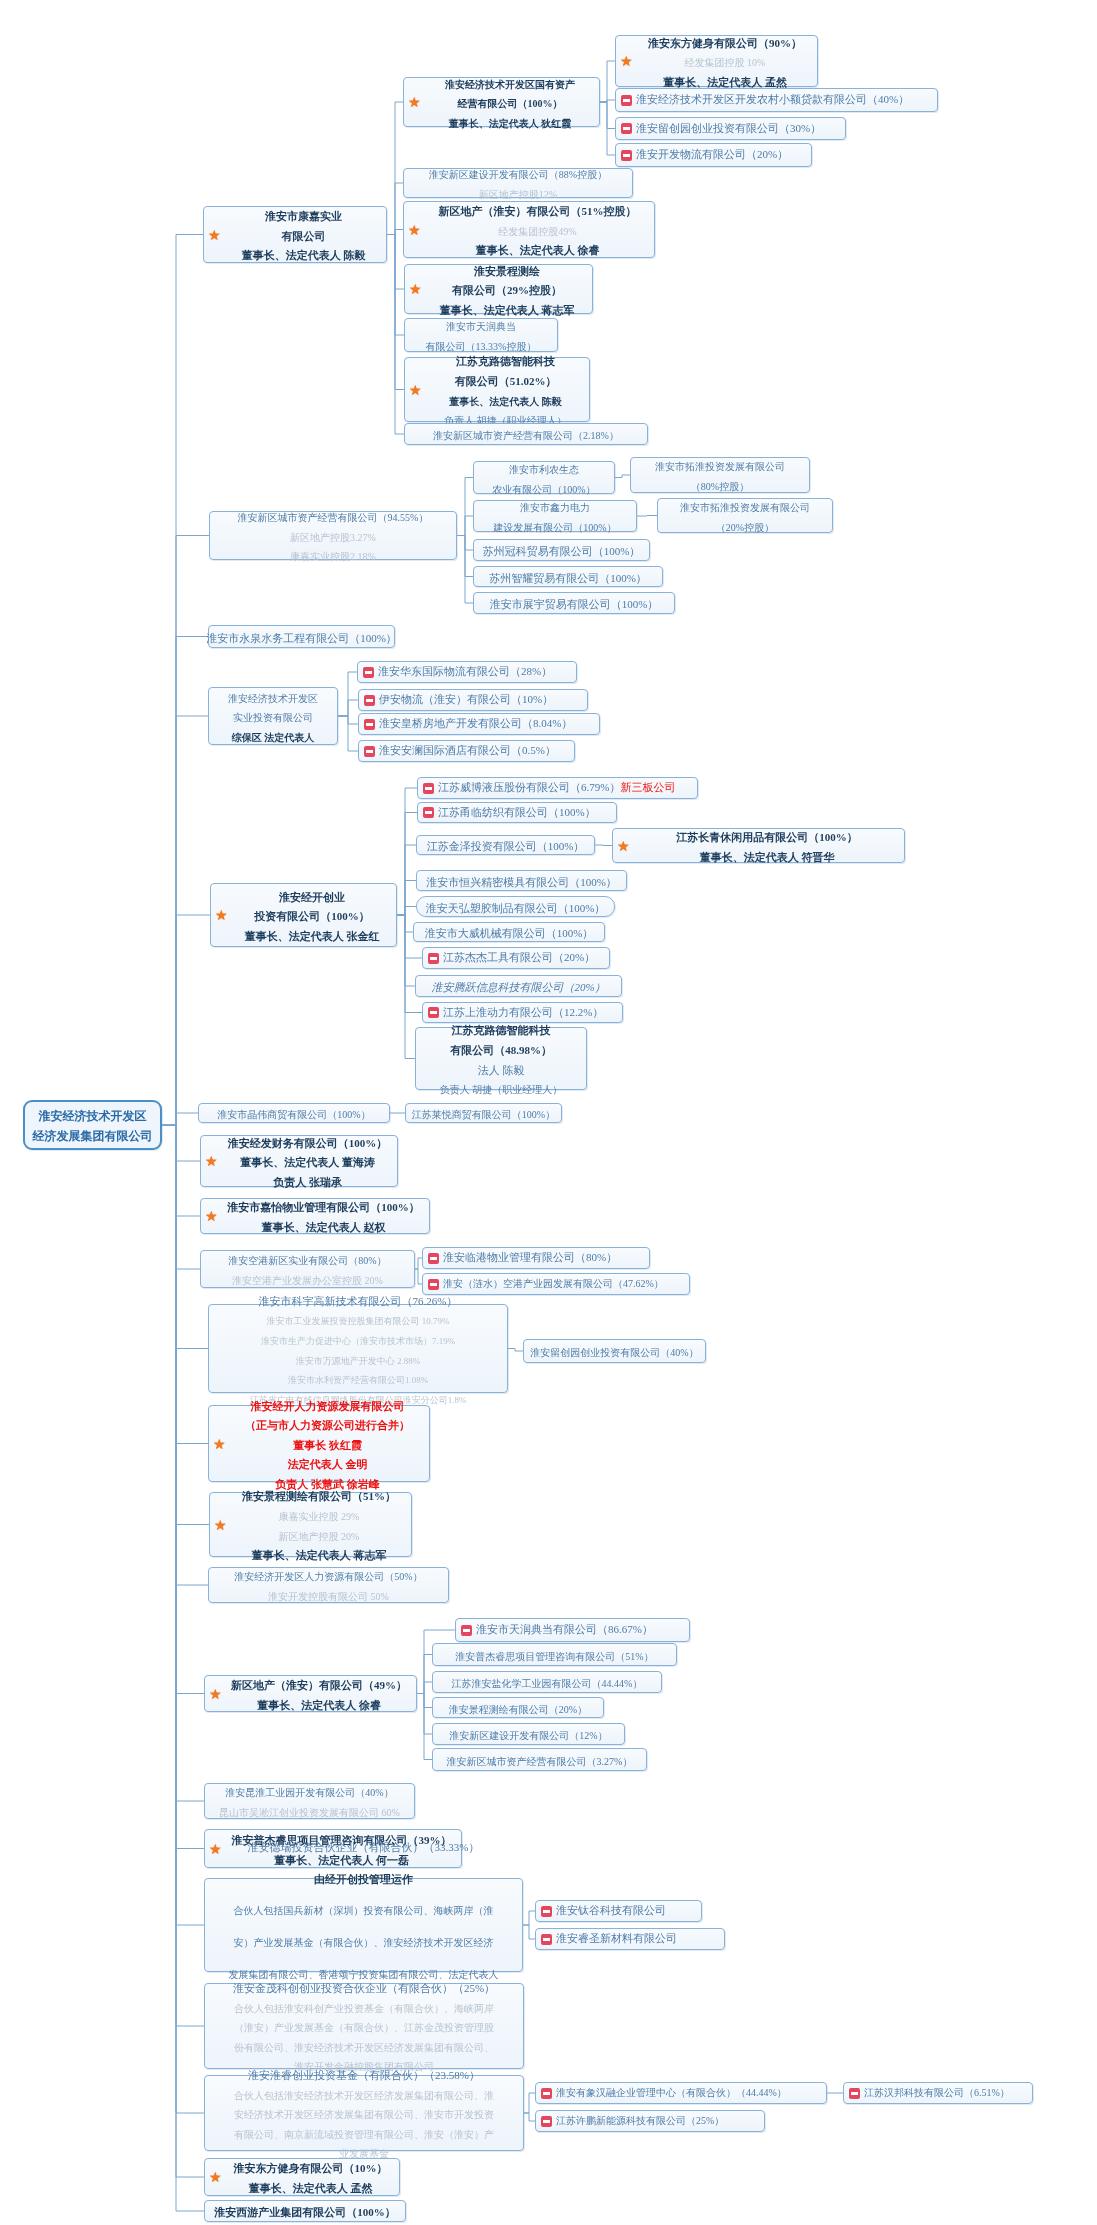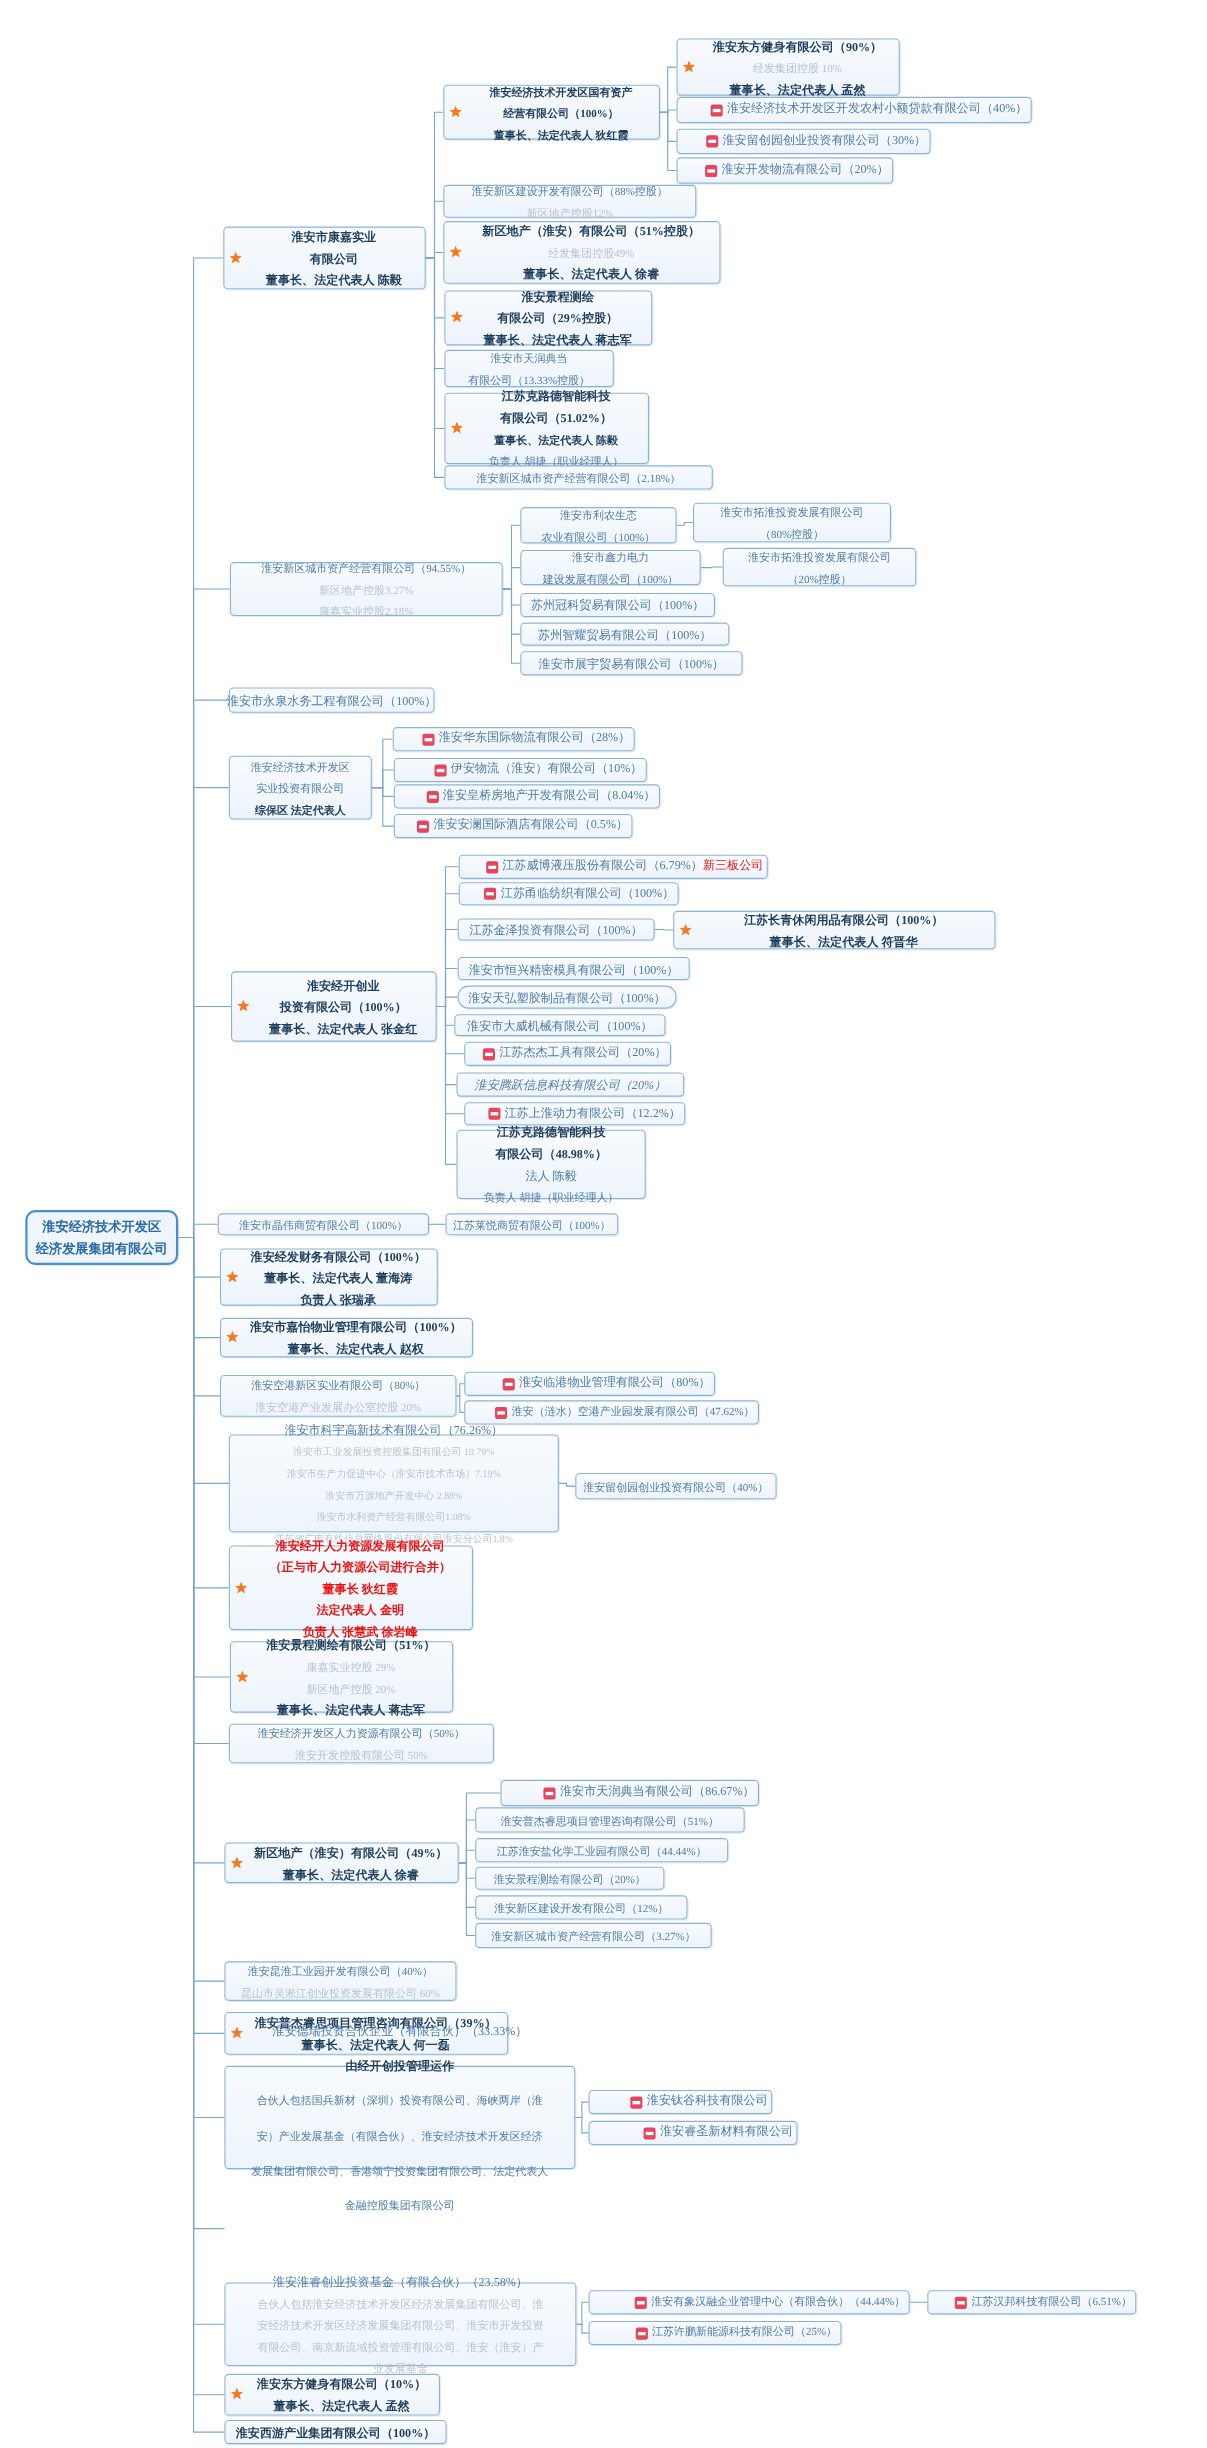--- a/index.html
+++ b/index.html
@@ -7,21 +7,21 @@
   #canvas{position:relative;width:1097px;height:2225px;background:#ffffff;overflow:hidden;}
   #edges{position:absolute;left:0;top:0;z-index:0;}
   .node{position:absolute;box-sizing:border-box;z-index:1;
         border:1px solid #8ab2d8;border-radius:4px;
         background:linear-gradient(180deg,#f8fbfe 0%,#edf4fb 100%);
         display:flex;flex-direction:column;justify-content:center;align-items:center;
         text-align:center;padding:1px 3px;box-shadow:1px 1px 0 rgba(140,170,200,0.25);}
   .node.root{border:2px solid #4a90c8;border-radius:9px;background:#eef5fc;}
   .node.root .s-n{color:#2b6aa6;font-weight:bold;}
   .node.has-star{padding-left:20px;}
-  .node.has-minus{flex-direction:row;justify-content:flex-end;text-align:left;padding-left:5px;}
+  .node.has-minus{flex-direction:row;justify-content:flex-start;text-align:left;padding-left:5px;}
   .ln{line-height:1.22;white-space:nowrap;}
   .has-minus .ln{display:flex;align-items:center;}
   .s-n{color:#4d7ba6;}
   .s-b{color:#1d3d5c;font-weight:bold;}
   .s-g{color:#b7c2cf;}
   .s-r{color:#ee1111;font-weight:bold;}
   .s-rn{color:#ee1111;}
   .sz12{font-size:12px;}
   .sz11{font-size:11px;}
   .sz10{font-size:10px;}
@@ -408,20 +408,27 @@
         <span class="minus"></span>
         <span class="s-n sz11">淮安钛谷科技有限公司</span>
       </div>
     </div>
     <div class="node has-minus" style="left: 535px; top: 1928px; width: 190px; height: 22px;">
       <div class="ln">
         <span class="minus"></span>
         <span class="s-n sz11">淮安睿圣新材料有限公司</span>
       </div>
     </div>
+    <div class="node" style="left: 204px; top: 1983px; width: 320px; height: 86px;">
+      <div class="ln"><span class="s-n sz11">淮安金茂科创创业投资合伙企业（有限合伙）（25%）</span></div>
+      <div class="ln"><span class="s-g sz10">合伙人包括淮安科创产业投资基金（有限合伙）、海峡两岸</span></div>
+      <div class="ln"><span class="s-g sz10">（淮安）产业发展基金（有限合伙）、江苏金茂投资管理股</span></div>
+      <div class="ln"><span class="s-g sz10">份有限公司、淮安经济技术开发区经济发展集团有限公司、</span></div>
+      <div class="ln"><span class="s-g sz10">淮安开发金融控股集团有限公司</span></div>
+    </div>
     <div class="node" style="left: 204px; top: 2075px; width: 320px; height: 76px;">
       <div class="ln"><span class="s-n sz11">淮安淮睿创业投资基金（有限合伙）（23.58%）</span></div>
       <div class="ln"><span class="s-g sz10">合伙人包括淮安经济技术开发区经济发展集团有限公司、淮</span></div>
       <div class="ln"><span class="s-g sz10">安经济技术开发区经济发展集团有限公司、淮安市开发投资</span></div>
       <div class="ln"><span class="s-g sz10">有限公司、南京新流域投资管理有限公司、淮安（淮安）产</span></div>
       <div class="ln"><span class="s-g sz10">业发展基金</span></div>
     </div>
     <div class="node has-minus" style="left: 535px; top: 2082px; width: 292px; height: 22px;">
       <div class="ln">
         <span class="minus"></span>

